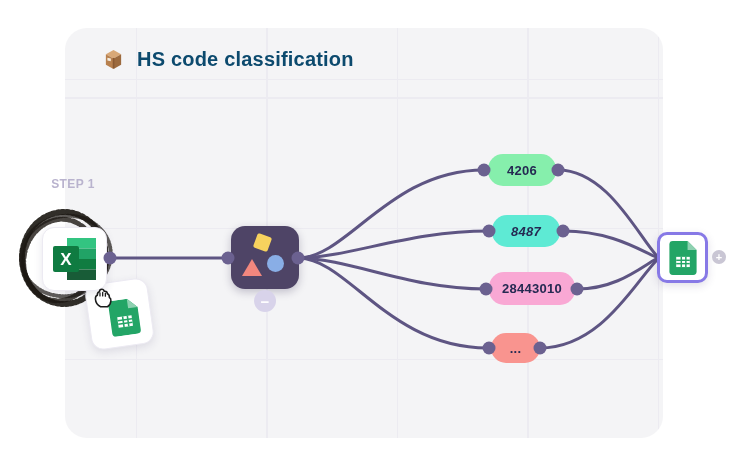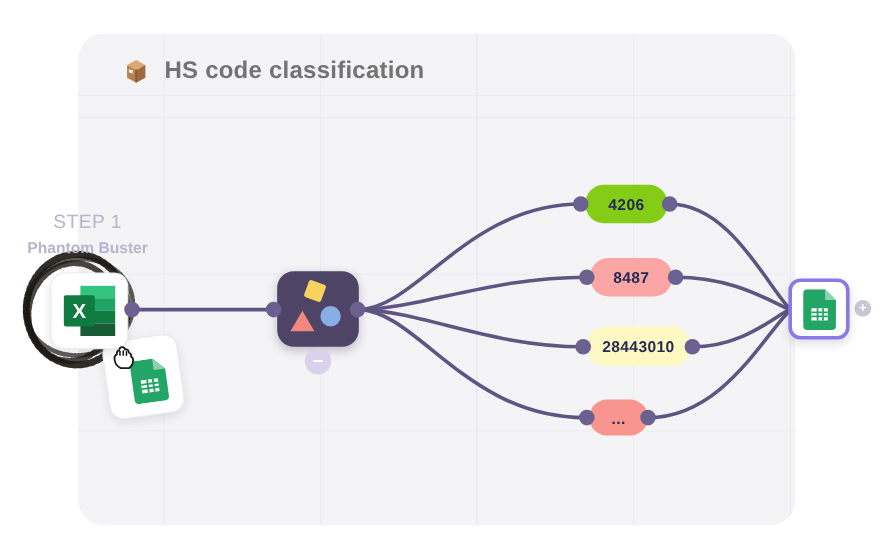--- a/index.html
+++ b/index.html
@@ -11,24 +11,24 @@
   .panel{
     position:absolute;left:65px;top:28px;width:598px;height:410px;
     background-color:#f4f4f6;border-radius:22px;overflow:hidden;
     background-image:
       repeating-linear-gradient(90deg,#ecebf1 0 1px,transparent 1px 130.5px),
       repeating-linear-gradient(0deg,#ecebf1 0 1px,transparent 1px 130.5px);
     background-position:71px 52px;
   }
   
   .title-row{position:absolute;left:103px;top:48px;display:flex;align-items:center;gap:13px;z-index:2;}
-  .title{font-size:20px;font-weight:800;color:#737373;letter-spacing:.2px;}
+  .title{font-size:20px;font-weight:800;color:#0c4a6e;letter-spacing:.2px;}
   
   .step-label{position:absolute;text-align:center;color:#b9b3ce;z-index:2;}
-  .step-label .line1{font-size:16px;font-weight:400;letter-spacing:.4px;}
+  .step-label .line1{font-size:12px;font-weight:700;letter-spacing:.4px;}
   .step-label .line2{font-size:13px;font-weight:600;margin-top:4px;}
   .step1{left:3px;top:177px;width:140px;}
   .step2{left:194px;top:173px;width:140px;}
   
   .edges{position:absolute;left:0;top:0;z-index:1;pointer-events:none;}
   .dots{position:absolute;left:0;top:0;z-index:3;pointer-events:none;}
   .scribble{position:absolute;left:10px;top:204px;z-index:1;}
   
   .card{
     position:absolute;background:#fff;border:1px solid #eceaf2;border-radius:12px;
@@ -106,21 +106,20 @@
       <polygon points="3,5.5 11,10 11,21 3,16.5" fill="#b8814f"></polygon>
       <polygon points="19,5.5 11,10 11,21 19,16.5" fill="#9c6a3e"></polygon>
       <rect x="10.2" y="9.4" width="1.7" height="11" fill="#8a5a33"></rect>
       <rect x="4.6" y="8.2" width="3.6" height="2.8" fill="#f3ecdf" transform="skewY(12)"></rect>
     </svg>
     <div class="title">HS code classification</div>
   </div>
 
   <div class="step-label step1">
     <div class="line1">STEP 1</div>
-    <div class="line2">Phantom Buster</div>
   </div>
   <div class="step-label step2">
   </div>
 
   <div class="card sheets-drag-card">
     <svg width="30" height="36" viewBox="0 0 24 30" style="margin:7px 0 0 8px">
       <path d="M3,0 h13 l8,8 v19 q0,3 -3,3 h-18 q-3,0 -3,-3 v-24 q0,-3 3,-3 z" fill="#23a566"></path>
       <polygon points="16,0 24,8 16,8" fill="#8ed1b1"></polygon>
       <rect x="6" y="14" width="12" height="9" fill="#ffffff"></rect>
       <g stroke="#23a566" stroke-width="1.3">
@@ -152,23 +151,23 @@
     </g>
   </svg>
 
   <div class="classifier">
     <div class="shape-square"></div>
     <div class="shape-triangle"></div>
     <div class="shape-circle"></div>
   </div>
   <div class="minus-btn">−</div>
 
-  <div class="pill pill1" style="background-color: #84cc16;">4206</div>
-  <div class="pill pill2" style="background-color: #fca5a5;">8487</div>
-  <div class="pill pill3" style="background-color: #fef9c3;">28443010</div>
+  <div class="pill pill1" style="background-color: #86efac;">4206</div>
+  <div class="pill pill2" style="background-color: #5eead4; font-style: italic;">8487</div>
+  <div class="pill pill3" style="background-color: #f9a8d4;">28443010</div>
   <div class="pill pill4" style="background-color: rgb(249, 148, 143);">...</div>
 
   <div class="output-card">
     <svg width="28" height="34" viewBox="0 0 24 30">
       <path d="M3,0 h13 l8,8 v19 q0,3 -3,3 h-18 q-3,0 -3,-3 v-24 q0,-3 3,-3 z" fill="#23a566"></path>
       <polygon points="16,0 24,8 16,8" fill="#8ed1b1"></polygon>
       <rect x="6" y="14" width="12" height="9" fill="#ffffff"></rect>
       <g stroke="#23a566" stroke-width="1.3">
         <line x1="6" y1="17" x2="18" y2="17"></line>
           <line x1="6" y1="20" x2="18" y2="20"></line>

